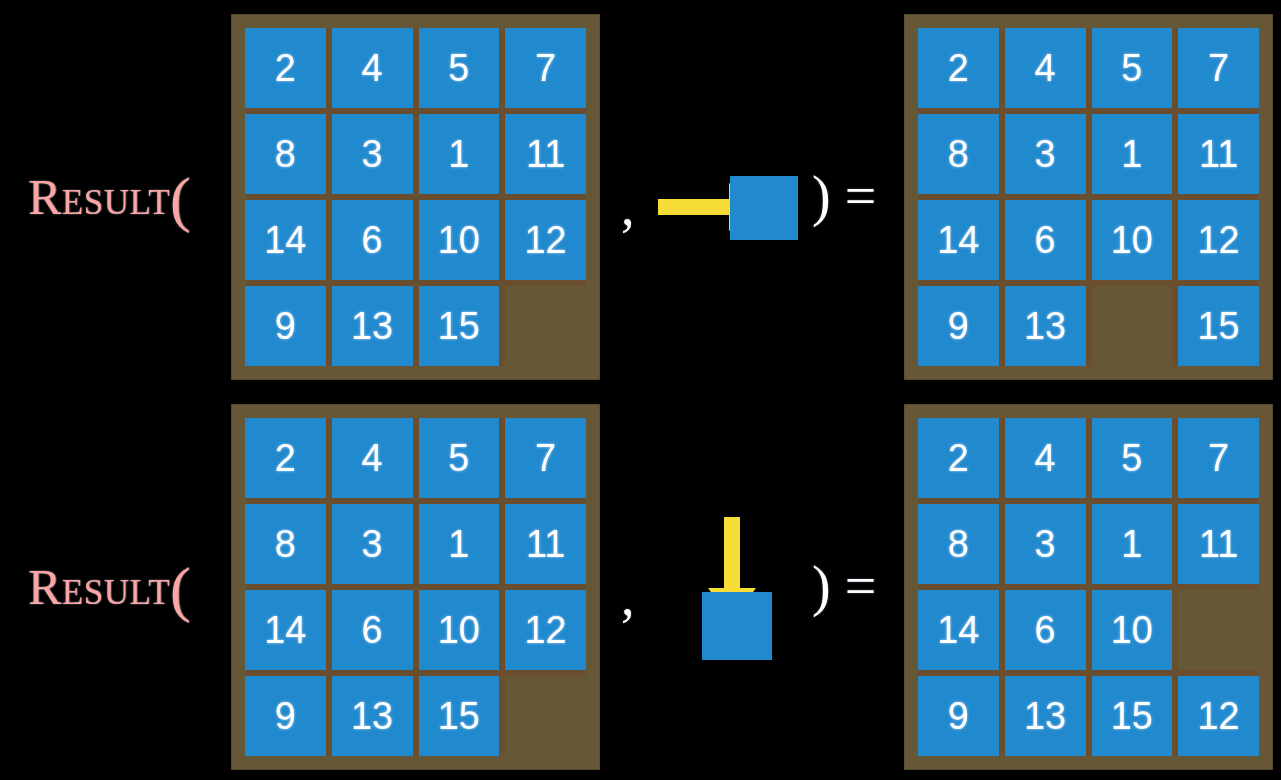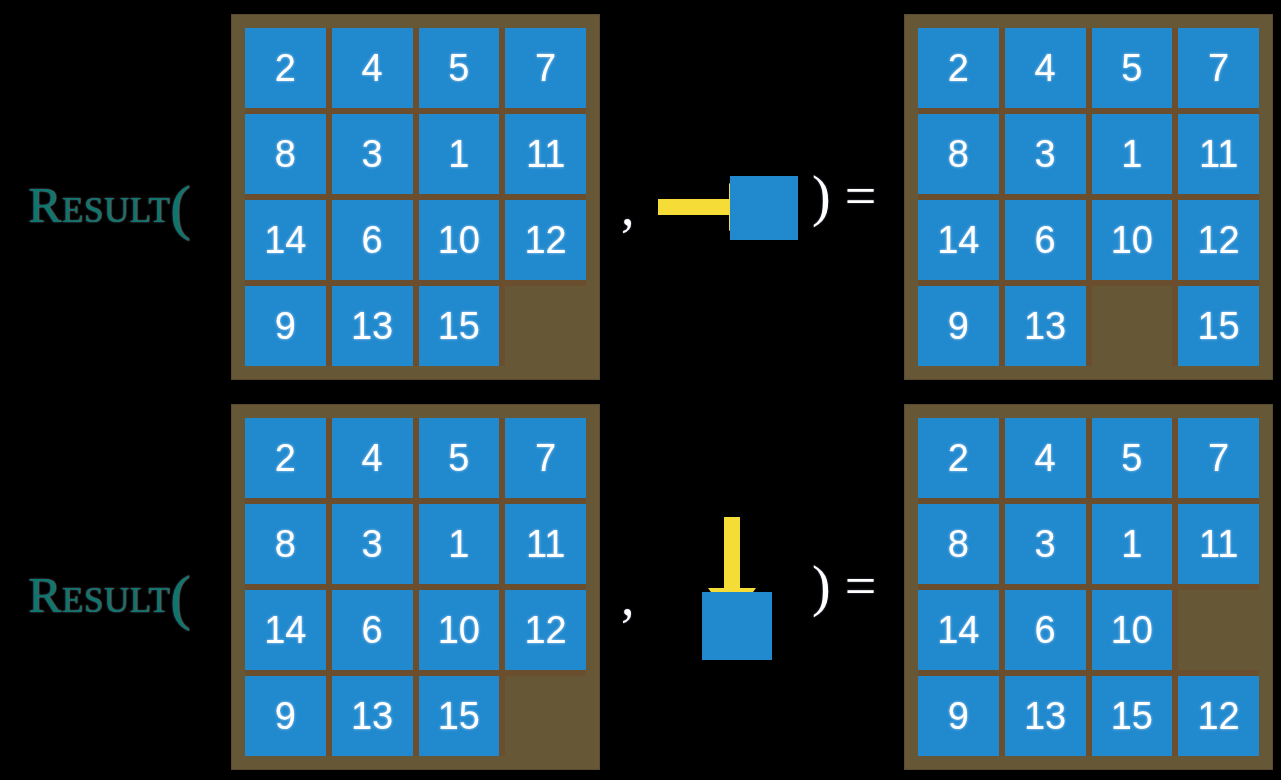--- a/index.html
+++ b/index.html
@@ -29,22 +29,22 @@
     width: 1281px;
     height: 390px;
   }
   .row-1 { top: 0; }
   .row-2 { top: 390px; }
 
   
   .result-label {
     position: absolute;
     left: 28px;
-    top: 180px;
-    color: #0f766e;
+    top: 172px;
+    color: #fca5a5;
     font-family: "Liberation Serif", serif;
     font-size: 50px;
     font-variant: small-caps;
     letter-spacing: 0.5px;
     line-height: 1;
     white-space: nowrap;
     text-shadow: 0 0 2px rgba(160,190,255,0.55), 1px 0 1px rgba(255,200,120,0.30);
   }
   .result-label .paren {
     font-variant: normal;

